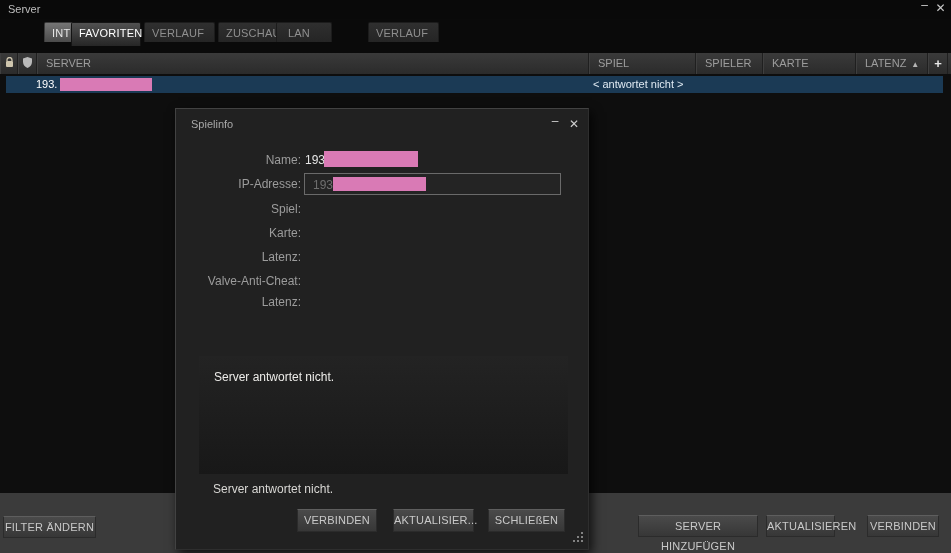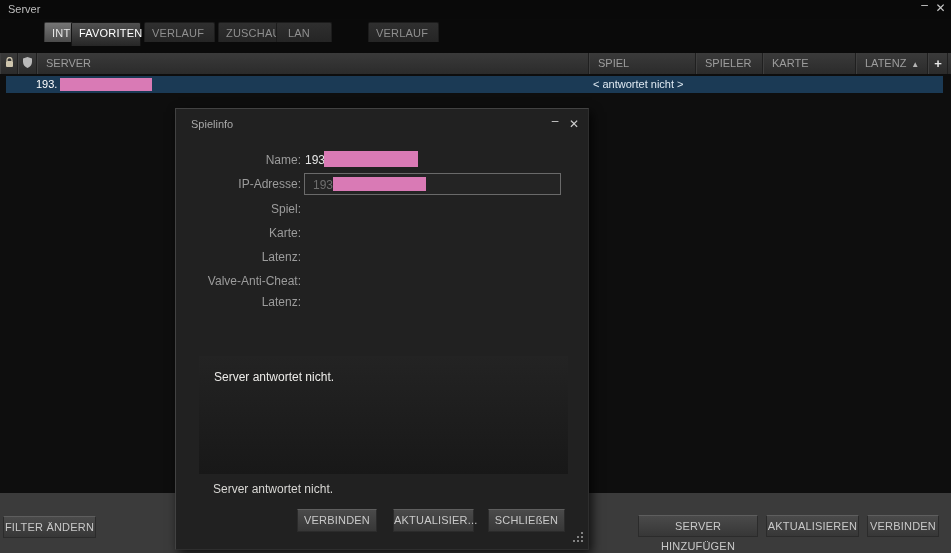--- a/index.html
+++ b/index.html
@@ -51,21 +51,21 @@
   .bottombar { position:absolute; top:493px; left:0; width:951px; height:60px; background:#3b3b3b; }
   .btn {
     position:absolute; height:22px; font-size:11px; color:#c9c9c9;
     background:linear-gradient(#4a4a4a,#373737);
     border:1px solid #2b2b2b; border-top-color:#5e5e5e;
     text-align:center; line-height:20px; letter-spacing:.2px; cursor:default;
     font-family:"Liberation Sans", sans-serif;
   }
   .btn-filter { left:3px; top:516px; width:93px; }
   .btn-addserver { left:638px; top:515px; width:120px; }
-  .btn-refresh-main { left:766px; top:515px; width:93px; }
+  .btn-refresh-main { left:766px; top:515px; width:69px; }
   .btn-connect-main { left:867px; top:515px; width:72px; }
   
   .dialog {
     position:absolute; left:175px; top:108px; width:414px; height:442px;
     background:#212121; border:1px solid #424242; border-right-color:#2e2e2e; border-bottom-color:#2e2e2e;
     box-shadow:3px 4px 10px rgba(0,0,0,.75); z-index:5;
   }
   .dlg-title { position:absolute; left:15px; top:9px; font-size:11px; color:#a8a8a8; }
   .dlg-btn { position:absolute; width:14px; height:14px; color:#cfcfcf; font-size:12px; text-align:center; line-height:14px; cursor:default; }
   .dlg-min { left:372px; top:5px; }

